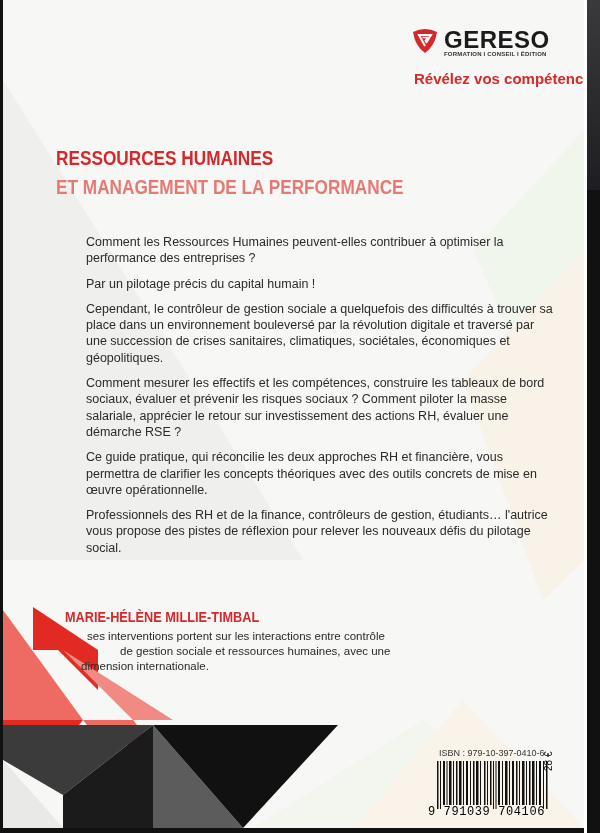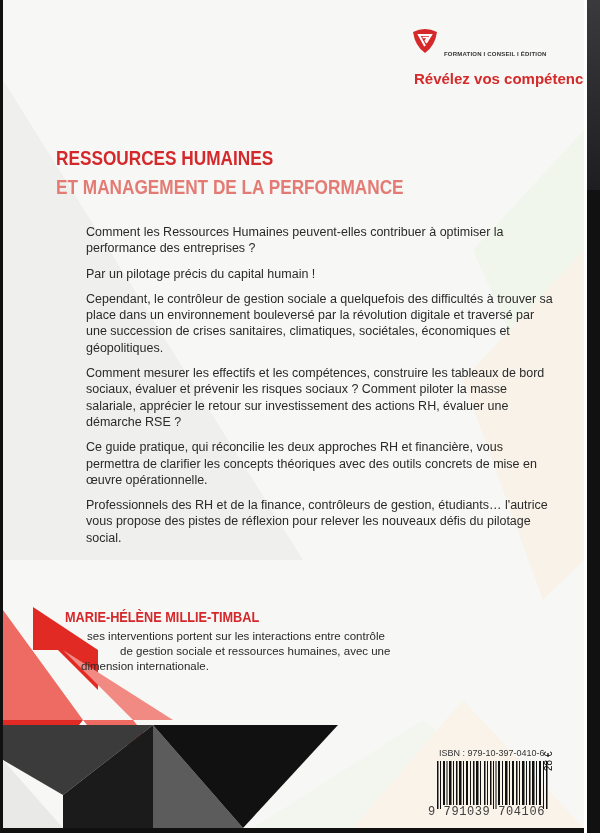--- a/index.html
+++ b/index.html
@@ -13,30 +13,30 @@
   .logo-row { display:flex; align-items:center; }
   .logo-mark { width:28px; height:28px; }
   .logo-name { font-family:"Liberation Sans", sans-serif; font-weight:bold; font-size:24px; color:#1b1b1b; letter-spacing:0.5px; margin-left:5px; line-height:24px; }
   .logo-sub { position:absolute; left:33px; top:25px; font-size:6px; font-weight:bold; color:#333; letter-spacing:0.2px; white-space:nowrap; }
   .logo-tagline { position:absolute; left:3px; top:44px; font-size:15px; font-weight:bold; color:#d42a2a; white-space:nowrap; }
 
   .title { position:absolute; left:53px; top:143px; font-family:"Liberation Sans Narrow","Liberation Sans", sans-serif; font-weight:bold; font-size:21px; line-height:29px; transform:scaleX(0.82); transform-origin:left top; white-space:nowrap; }
   .title .l1 { color:#d4282b; display:block; }
   .title .l2 { color:#e47a74; display:block; }
 
-  .body { position:absolute; left:83px; top:224px; width:470px; font-size:12.5px; line-height:16.3px; color:#2a2a2a; }
+  .body { position:absolute; left:83px; top:234px; width:470px; font-size:12.5px; line-height:16.3px; color:#2a2a2a; }
   .body p { margin:0 0 9px 0; }
 
   .author-name { position:absolute; left:62px; top:608px; font-weight:bold; font-size:15.5px; color:#d4282b; transform:scaleX(0.82); transform-origin:left top; white-space:nowrap; }
   .author-bio { position:absolute; left:78px; top:629px; width:340px; font-size:11.5px; line-height:15px; color:#2a2a2a; }
   .author-bio span { display:block; white-space:nowrap; }
 
   .isbn { position:absolute; left:436px; top:748px; font-size:9px; color:#333; white-space:nowrap;text-align:center; }
   .barcode { position:absolute; left:432px; top:761px; width:125px; height:50px; }
-  .bc-digits { position:absolute; left:425px; top:805px; font-size:12px; color:#404040; letter-spacing:0.6px; font-family:"Liberation Mono", monospace; white-space:nowrap; }
+  .bc-digits { position:absolute; left:425px; top:805px; font-size:12px; color:#000000; letter-spacing:0.6px; font-family:"Liberation Mono", monospace; white-space:nowrap; }
   .price { position:absolute; left:540px; top:771px; font-size:10px; color:#111; transform:rotate(-90deg); transform-origin:left top; white-space:nowrap; }
 </style>
 </head>
 <body>
 
 <div class="cover">
   <svg class="bg-shapes" viewBox="0 0 581 828" width="581" height="828">
 
     <polygon points="0,80 0,560 300,560" fill="#efefed"></polygon>
 
@@ -59,20 +59,21 @@
     <polygon points="0,760 60,828 0,828" fill="#e9e9e7"></polygon>
   </svg>
 
   <div class="logo">
     <div class="logo-row">
       <svg class="logo-mark" viewBox="0 0 28 28">
         <path d="M2 6 Q14 0 26 6 Q24 20 14 27 Q4 20 2 6 Z" fill="#d4282b"></path>
         <path d="M14 20 L8 9 L20 9 L15 17" fill="none" stroke="#fff" stroke-width="2"></path>
         <path d="M11.5 11.5 L16.5 11.5 L14 15.5" fill="none" stroke="#fff" stroke-width="1.6"></path>
       </svg>
+      <span class="logo-name">GERESO</span>
     </div>
     <div class="logo-sub">FORMATION I CONSEIL I ÉDITION</div>
     <div class="logo-tagline">Révélez vos compétences !</div>
   </div>
 
   <div class="title">
     <span class="l1">RESSOURCES HUMAINES</span>
     <span class="l2">ET MANAGEMENT DE LA PERFORMANCE</span>
   </div>
 

